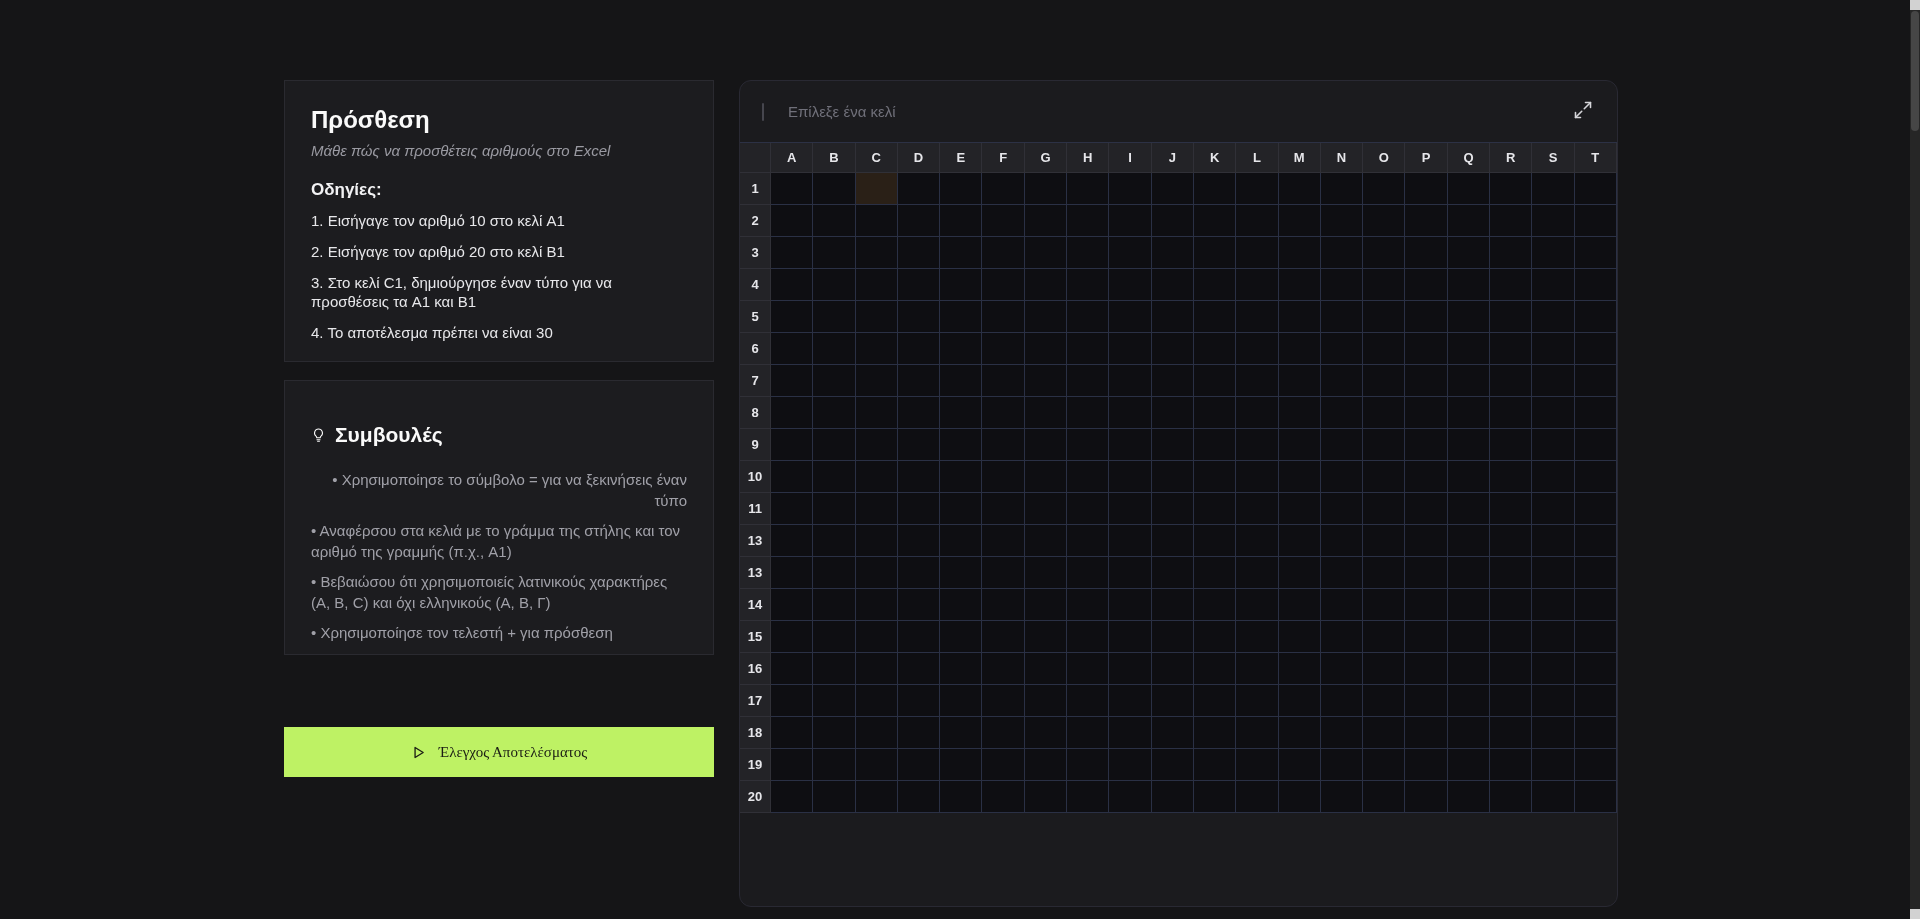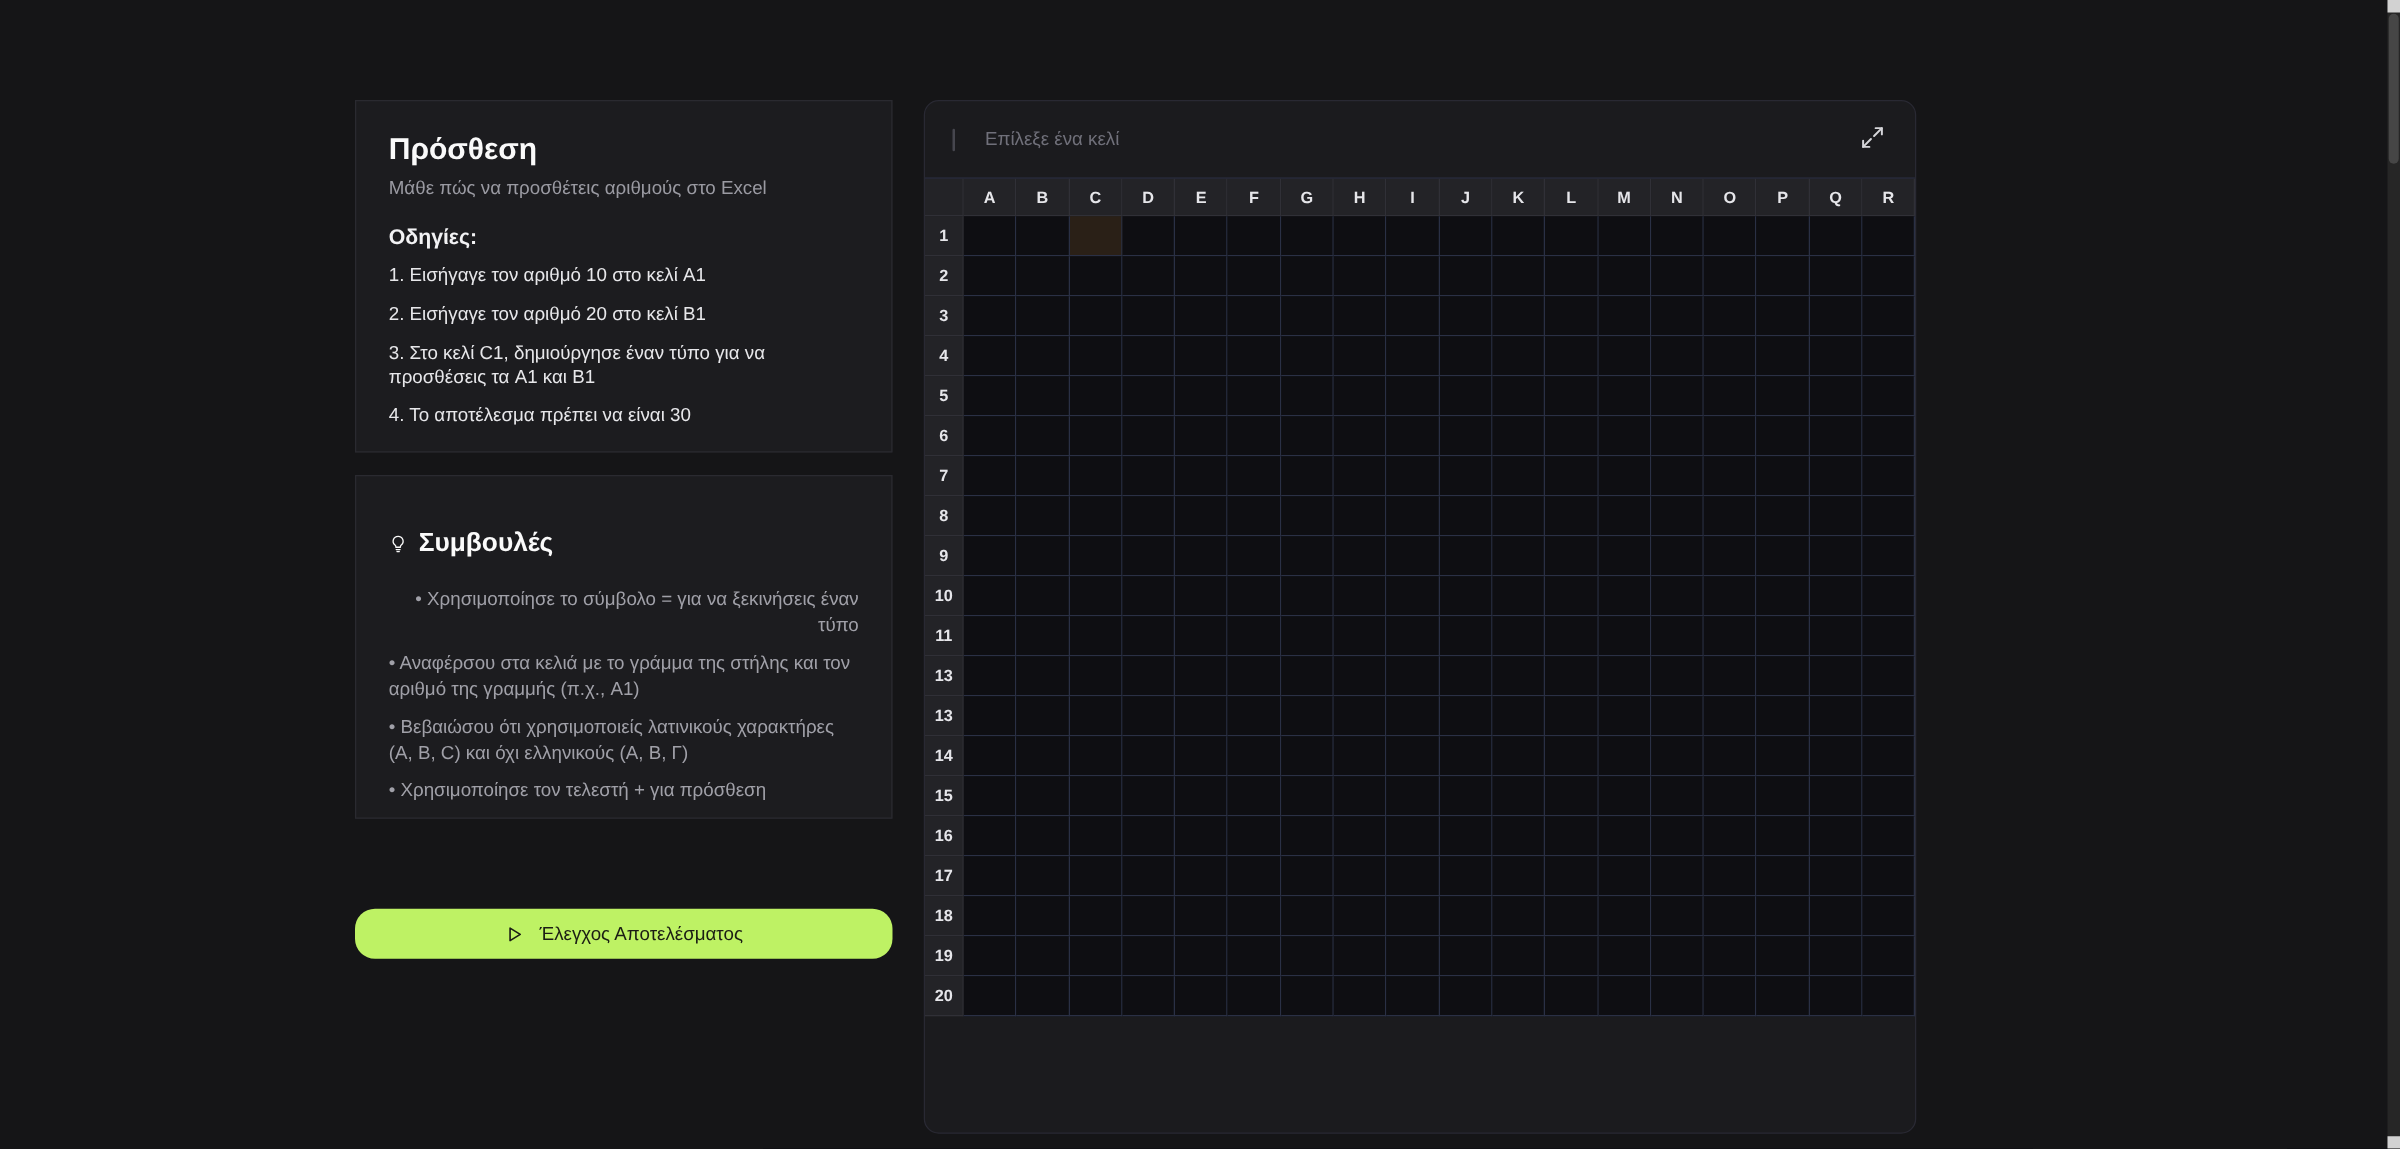--- a/index.html
+++ b/index.html
@@ -13,41 +13,41 @@
             display:flex; align-items:center; padding-left:287px; gap:11px; }
   .appbar .title { font-size:19px; font-weight:bold; color:#ededef; letter-spacing:.2px; }
   .icon { display:inline-flex; align-items:center; justify-content:center; }
 
   
   .card { position:absolute; background:#1c1c1f; border:1px solid #2a2a30; border-radius:0; overflow:hidden; }
   .card-lesson { left:284px; top:80px;  width:430px; height:282px; padding:25px 26px; }
   .card-tips   { left:284px; top:380px; width:430px; height:275px; padding:42px 26px; }
 
   .lesson-title { font-size:24px; font-weight:bold; color:#fafafa; }
-  .lesson-sub   { margin-top:8px; font-size:15px; color:#9a9aa2; }
+  .lesson-sub   { margin-top:8px; font-size:15px; color:#9a9aa2;font-style:italic; }
   .instr-head   { margin-top:21px; font-size:17px; font-weight:bold; color:#f2f2f4; }
   .step { margin-top:11px; font-size:15px; line-height:1.32; color:#e7e7ea; font-weight:500; }
 
   .tips-head { display:flex; align-items:center; gap:9px; font-size:21px; font-weight:bold; color:#fafafa; }
   .tips-list { margin-top:22px; }
   .tip { margin-top:9px; font-size:15px; line-height:1.4; color:#a0a0a8; }
   .tip:first-child { margin-top:0;text-align:right; }
 
   .back-bar { position:absolute; left:284px; top:671px; width:430px; height:39px;
               background:#1b1b1e; border:1px solid #2a2a30; border-radius:8px;
               display:flex; align-items:center; justify-content:center; gap:12px; cursor:pointer; }
   .back-bar span { font-size:15px; font-weight:bold; color:#ededf0; }
 
-  .check-btn { position:absolute; left:284px; top:727px; width:430px; height:40px;
-               background:#bef264; border:none; border-radius:16px;
-               display:flex; align-items:center; justify-content:center; gap:13px; cursor:pointer; }
+  .check-btn { position:absolute; left:284px; top:727px; width:430px; height:50px;
+               background:#bef264; border:none; border-radius:0;
+               display:flex; align-items:center; justify-content:center; gap:13px; cursor:pointer;font-family:Liberation Serif, serif; }
   .check-btn span { font-size:15px; font-weight:500; color:#1b1d14; }
 
   
-  .sheet-card { position:absolute; left:739px; top:80px; width:794px; height:827px;
+  .sheet-card { position:absolute; left:739px; top:80px; width:879px; height:827px;
                 background:#1b1b1e; border:1px solid #292933; border-radius:12px; overflow:hidden; }
   .formula-bar { height:61px; display:flex; align-items:center; padding:0 22px; }
   .fb-divider { width:2px; height:18px; background:#46464e; border-radius:1px; }
   .fb-input { margin-left:24px; font-size:15px; color:#70707a; flex:1; }
   .expand-btn { width:24px; height:24px; background:none; border:none; cursor:pointer; padding:0; }
 
   .grid { display:grid; width:877px; border-top:1px solid #2c3145; }
   .hdr { background:#232327; border-right:1px solid #303037; border-bottom:1px solid #303037;
          display:flex; align-items:center; justify-content:center;
          font-size:13px; font-weight:bold; color:#e6e6ea; }

